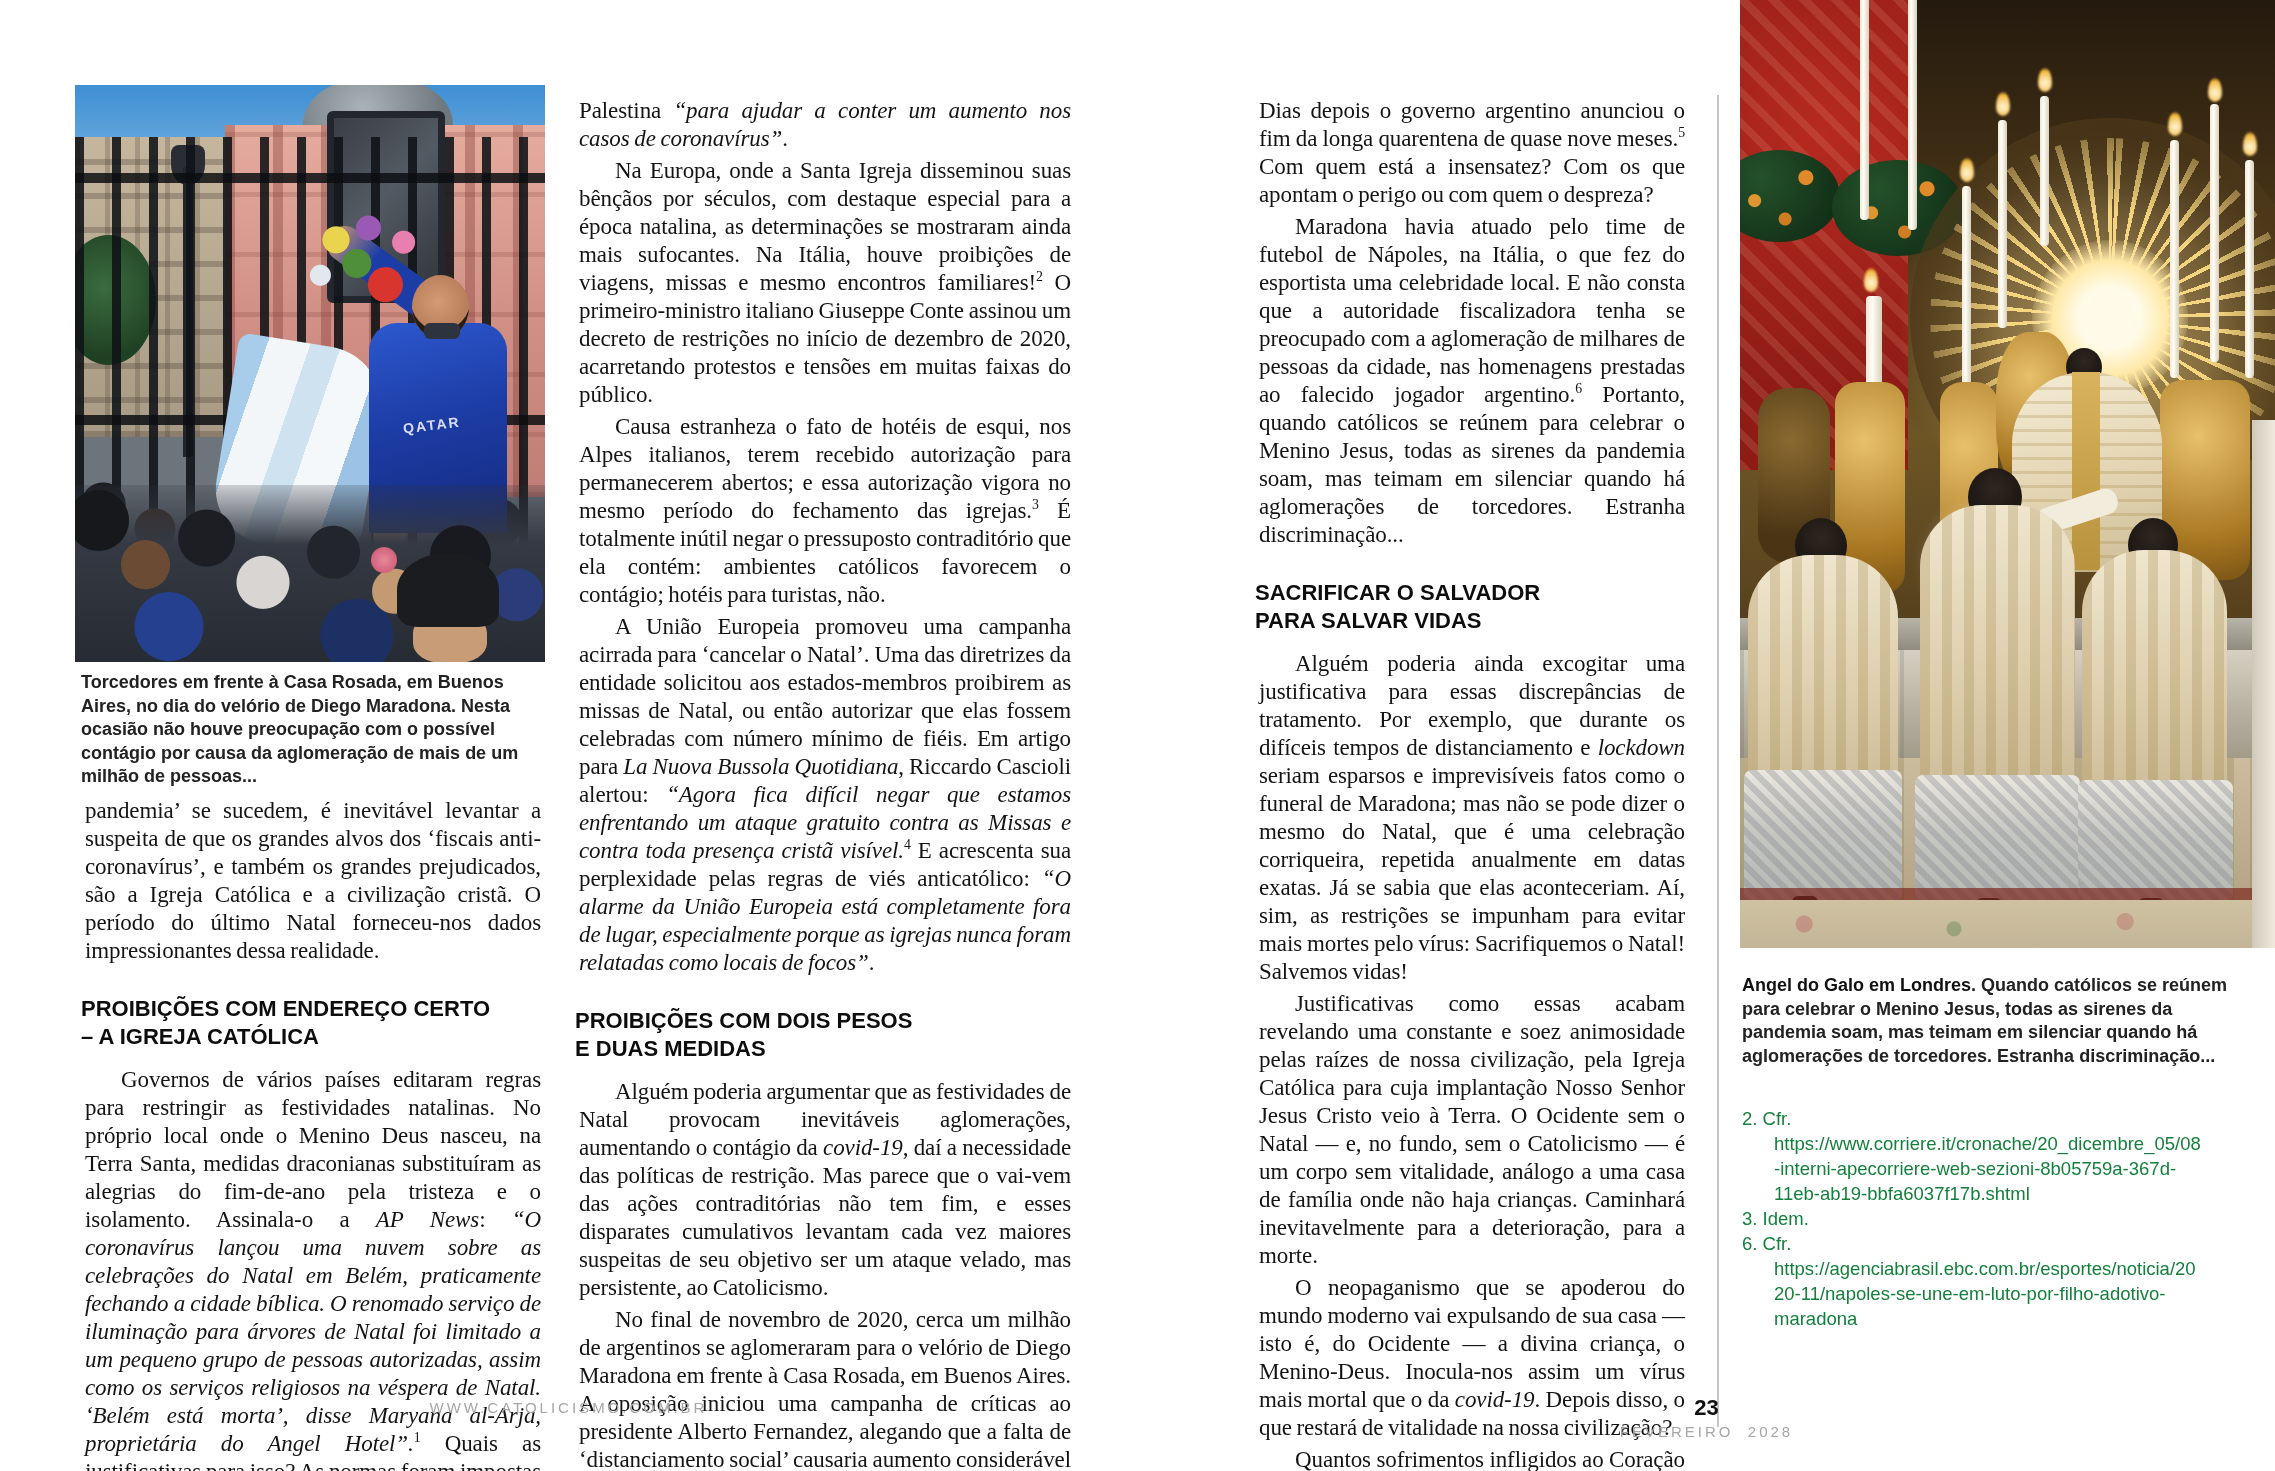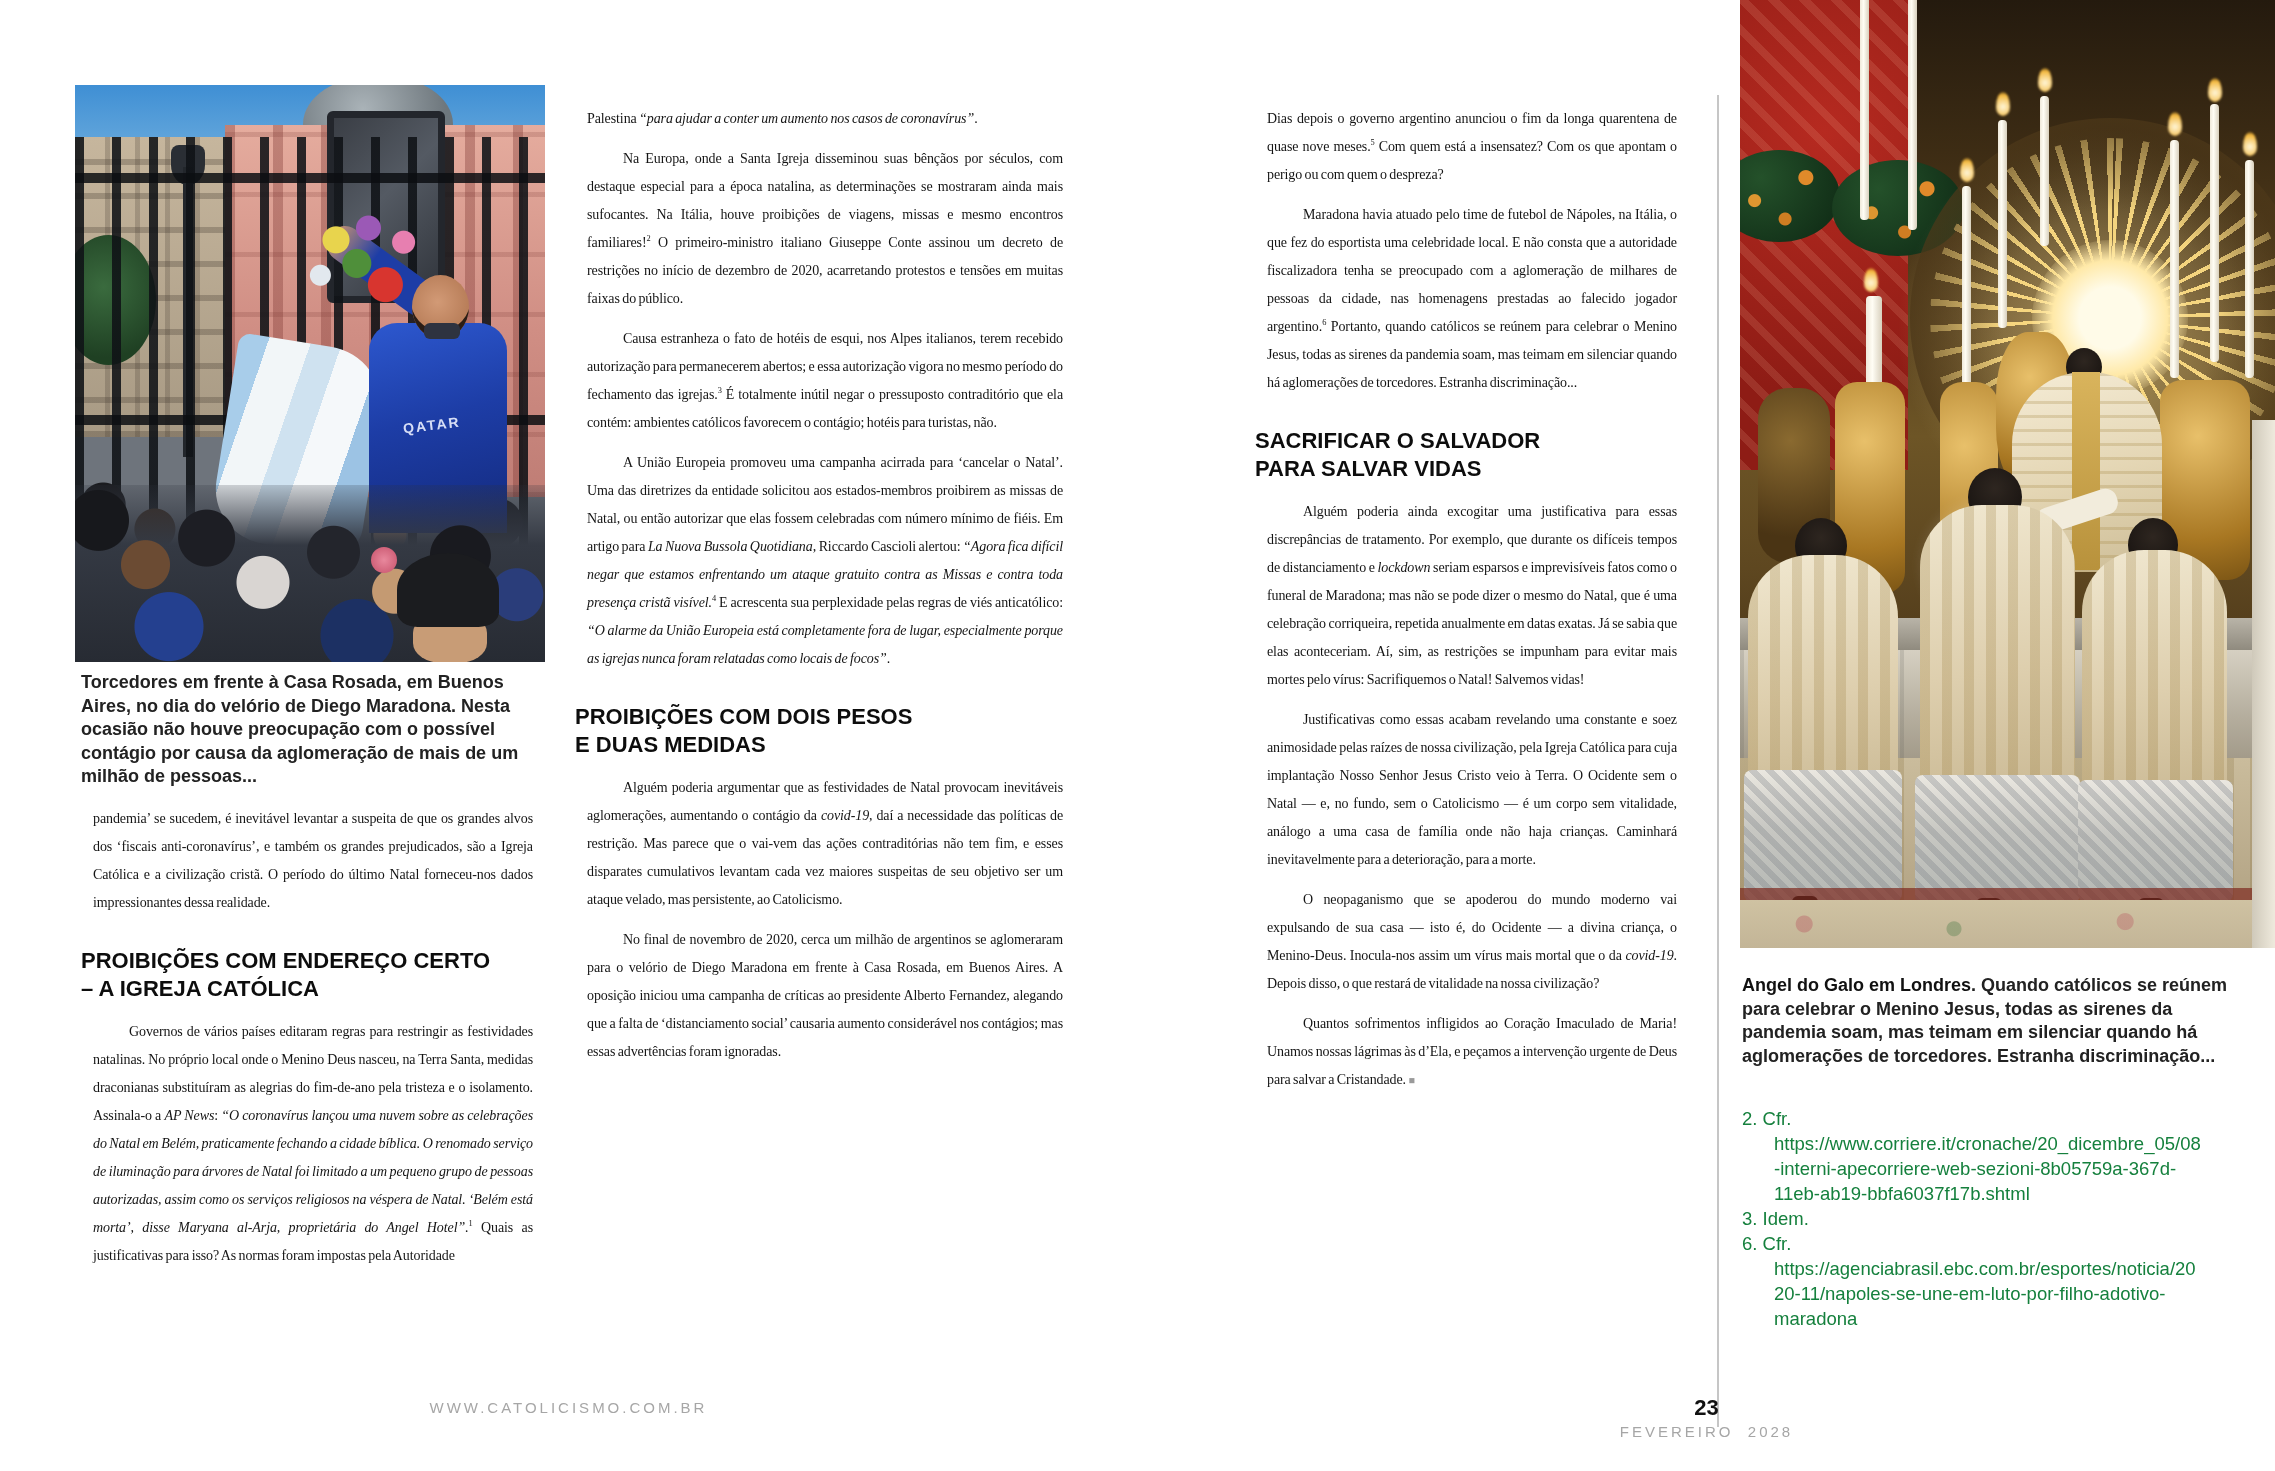--- a/index.html
+++ b/index.html
@@ -5,21 +5,21 @@
   html,body{margin:0;padding:0}
   body{width:2275px;height:1471px;position:relative;background:#fff;overflow:hidden;
        font-family:"Liberation Serif",serif;color:#141414}
   .abs{position:absolute}
 
   
   .col{position:absolute}
   #col1{left:81px;top:793px;width:464px}
   #col2{left:575px;top:93px;width:500px}
   #col3{left:1255px;top:93px;width:434px}
-  .body-p{margin:12px;font-size:14px;line-height:28px;text-align:justify;text-indent:36px;
+  .body-p{margin:4px;font-size:23px;line-height:28px;text-align:justify;text-indent:36px;
           word-spacing:-1px;letter-spacing:-0.1px;hyphens:auto}
   .body-p.noindent{text-indent:0}
   .body-p sup{font-size:60%;line-height:0;vertical-align:super}
   .col-heading{font-family:"Liberation Sans",sans-serif;font-weight:700;font-size:22px;
                line-height:28px;margin:30px 0 15px;color:#0d0d0d;white-space:pre-line;letter-spacing:0}
   .endmark{color:#9a9a9a;font-size:.75em}
 
   
   .photo-caption{position:absolute;font-family:"Liberation Sans",sans-serif;font-weight:700;
                  font-size:18px;line-height:23.5px;color:#222}

